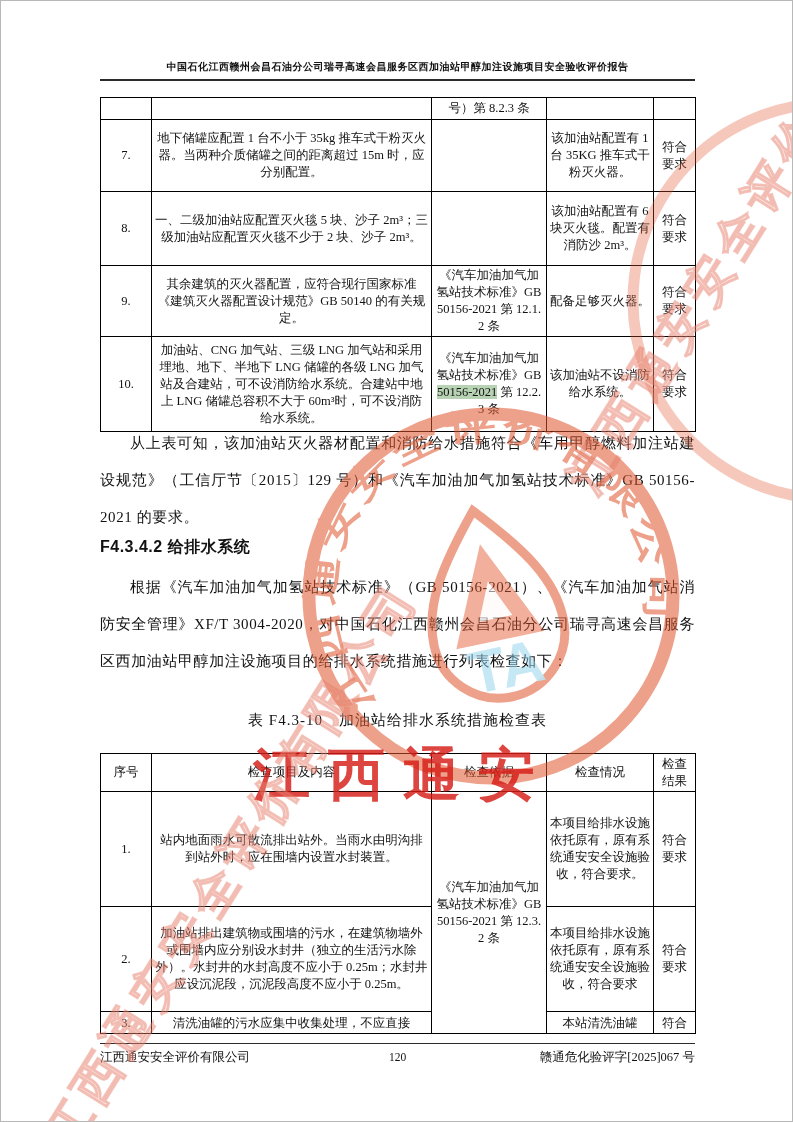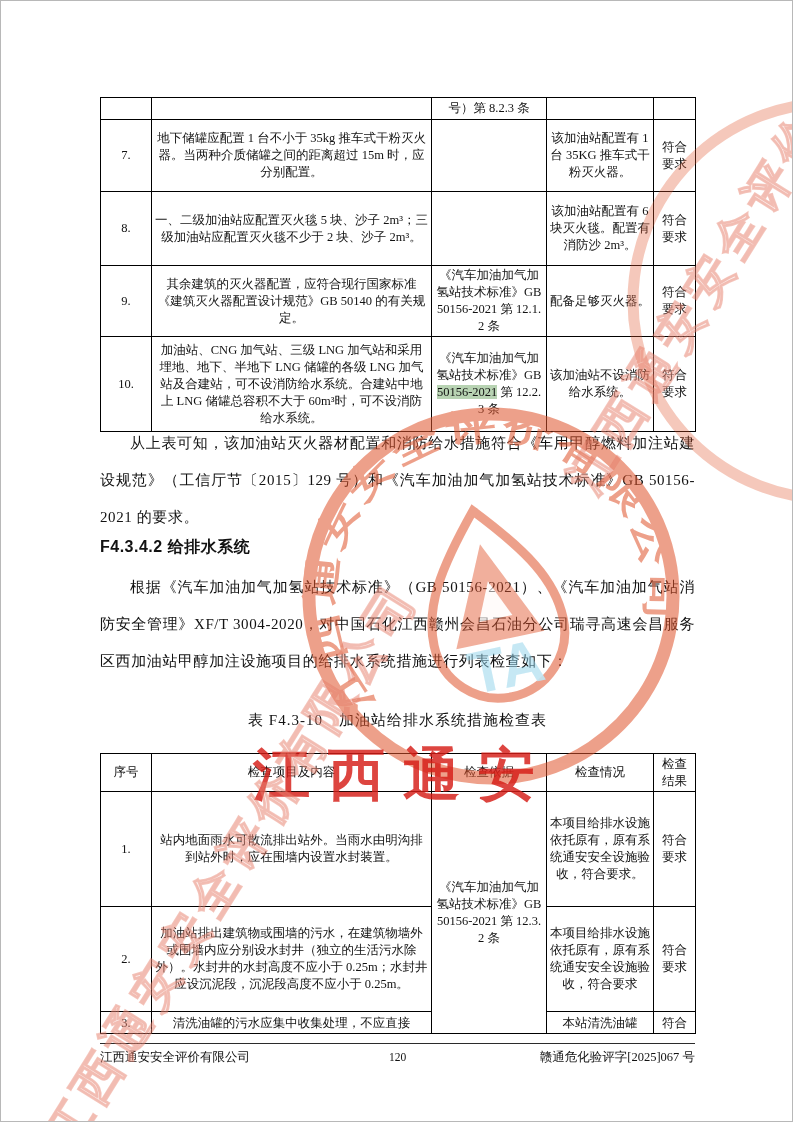--- a/index.html
+++ b/index.html
@@ -75,20 +75,21 @@
   .wm-diag1 { left:552px; top:470px; transform:rotate(-58deg); }
   .wm-diag2 { left:28px;  top:1128px; transform:rotate(-58deg); }
   .seal1 { position:absolute; left:255px; top:345px; }
   .seal2 { position:absolute; left:598px; top:55px; }
 </style>
 </head>
 <body>
 
 <div class="page">
 
+  <div class="doc-header">中国石化江西赣州会昌石油分公司瑞寻高速会昌服务区西加油站甲醇加注设施项目安全验收评价报告</div>
 
   <table class="chk t1">
     <colgroup>
       <col class="col-no">
         <col class="col-item">
         <col class="col-basis">
         <col class="col-sit">
         <col class="col-res">
     </colgroup>
     <tbody>

